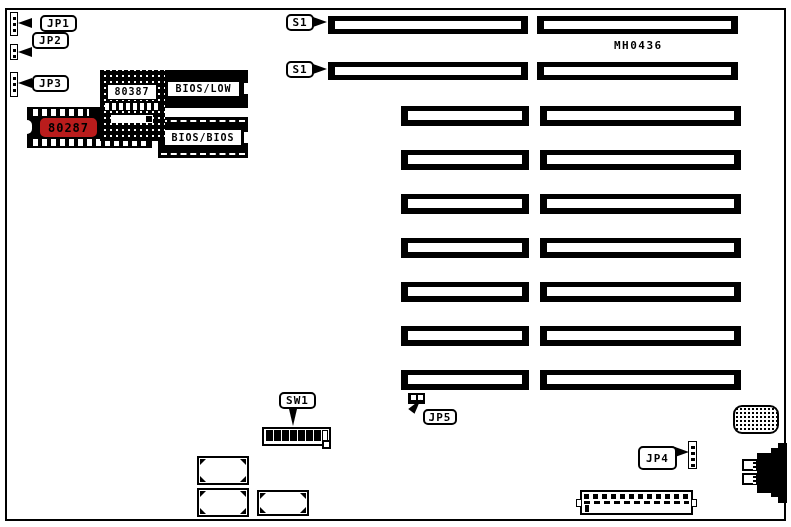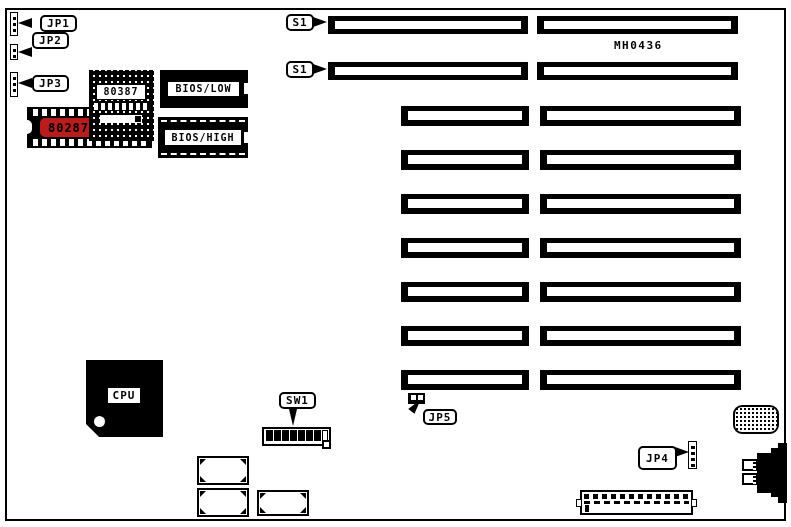--- a/index.html
+++ b/index.html
@@ -91,37 +91,37 @@
   <div class="pl" style="left:18px;top:78px"></div>
   <div class="lbox" style="left:32px;top:75px;width:37px;height:17px">JP3</div>
 
   <div class="chip287" style="left:27px;top:107px;width:125px;height:41px">
     <div class="pins" style="left:6px;top:2px;width:56px;height:7px"></div>
     <div class="pins" style="left:6px;top:32px;width:114px;height:7px"></div>
     <div class="notch287"></div>
     <div class="r287" style="left:11px;top:9px;width:61px;height:23px">80287</div>
   </div>
 
-  <div class="socket387" style="left:89px;top:70px;width:65px;height:71px">
+  <div class="socket387" style="left:100px;top:70px;width:65px;height:71px">
     <div class="inlabel" style="left:7px;top:14px;width:50px;height:16px">80387</div>
     <div class="sqrow" style="left:5px;top:33px;width:55px;height:7px"></div>
     <div class="keybar" style="left:11px;top:45px;width:42px;height:8px">
         <i></i>
       </div>
   </div>
 
   <div class="bios" style="left:160px;top:70px;width:88px;height:38px">
     <div class="bioslabel" style="left:7px;top:11px;width:73px;height:16px">BIOS/LOW</div>
     <div class="wnotch" style="left:84px;top:13px;width:5px;height:11px"></div>
   </div>
 
   <div class="bios" style="left:158px;top:117px;width:90px;height:41px">
     <div class="dashline" style="left:3px;top:3px;width:84px"></div>
     <div class="dashline" style="left:3px;top:36px;width:84px"></div>
-    <div class="bioslabel" style="left:6px;top:12px;width:78px;height:17px">BIOS/HIGH</div>
+    <div class="bioslabel" style="left:6px;top:12px;width:78px;height:17px">BIOS/BIOS</div>
     <div class="wnotch" style="left:86px;top:15px;width:4px;height:11px"></div>
   </div>
 
   <div class="lbox" style="left:286px;top:14px;width:28px;height:17px">S1</div>
   <div class="pr" style="left:313px;top:17px"></div>
   <div class="lbox" style="left:286px;top:61px;width:28px;height:17px">S1</div>
   <div class="pr" style="left:313px;top:64px"></div>
 
   <div class="slot" style="left:328px;top:16px;width:200px;height:18px">
       <div class="stripe" style="top:5px;height:8px"></div>
@@ -174,24 +174,20 @@
     </div>
   <div class="slot" style="left:401px;top:370px;width:128px;height:20px">
       <div class="stripe" style="top:5px;height:9px"></div>
     </div>
   <div class="slot" style="left:540px;top:370px;width:201px;height:20px">
       <div class="stripe" style="top:5px;height:9px"></div>
     </div>
 
   <div class="pn" style="left:614px;top:40px">MH0436</div>
 
-  <div class="cpu" style="left:86px;top:360px;width:77px;height:77px">
-    <div class="cpu-dot"></div>
-    <div class="inlabel" style="left:21px;top:27px;width:34px;height:17px;font-size:11px">CPU</div>
-  </div>
 
   <div class="lbox" style="left:279px;top:392px;width:37px;height:17px">SW1</div>
   <div class="pd" style="left:289px;top:409px"></div>
   <div class="dip" style="left:262px;top:427px;width:69px;height:19px">
     <i class="cellb" style="left:2px"></i>
     <i class="cellb" style="left:10px"></i>
     <i class="cellb" style="left:18px"></i>
     <i class="cellb" style="left:26px"></i>
     <i class="cellb" style="left:34px"></i>
     <i class="cellb" style="left:42px"></i>

